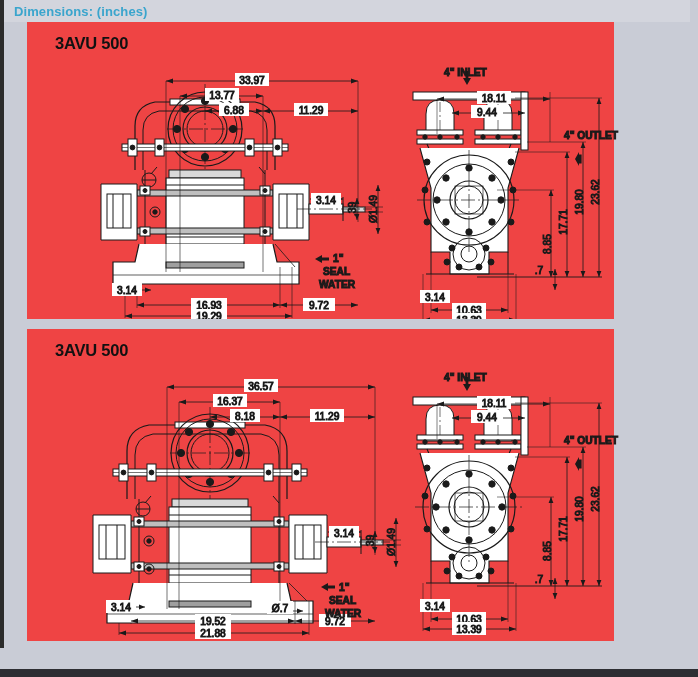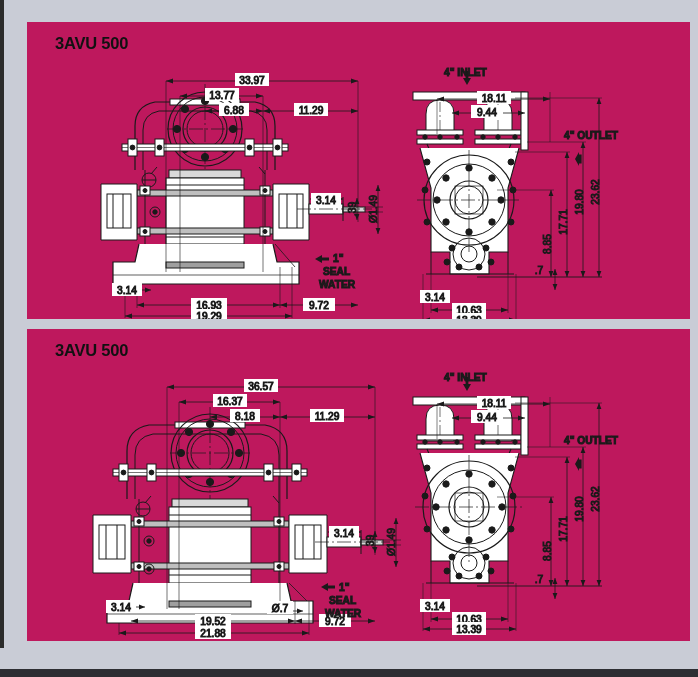--- a/index.html
+++ b/index.html
@@ -36,22 +36,22 @@
     color: #3aa5cd;
     font-size: 13px;
     font-weight: bold;
     padding-left: 10px;
     letter-spacing: 0.1px;
     white-space: nowrap;
   }
   .panel {
     position: absolute;
     left: 27px;
-    width: 663px;
-    background: #be185d;
+    width: 587px;
+    background: #ef4444;
   }
   .panel-500 { top: 22px; height: 297px; }
   .panel-600 { top: 329px; height: 312px; }
   .panel-title {
     position: absolute;
     left: 28px; top: 12px;
     font-size: 16.5px;
     font-weight: bold;
     color: #111;
     letter-spacing: -0.2px;
@@ -70,20 +70,23 @@
   .lbl { font-size: 10.2px; font-weight: bold; }
 </style>
 </head>
 <body>
 
 <div id="page">
 
   <div class="left-rail"></div>
   <div class="bottom-rail"></div>
 
+  <div class="header-bar">
+    <div class="header-title">Dimensions: (inches)</div>
+  </div>
 
   <div class="panel panel-500">
     <div class="panel-title">3AVU 500</div>
 
     <svg class="dwg" viewBox="0 0 663 297" width="663" height="297">
       <g stroke="#1a1a1a" fill="none" stroke-width="1">
 
       <g>
 
         <path d="M108 148 L108 104 Q108 84 128 80 L228 80 Q248 84 248 104 L248 148" stroke-width="1.2"></path>

